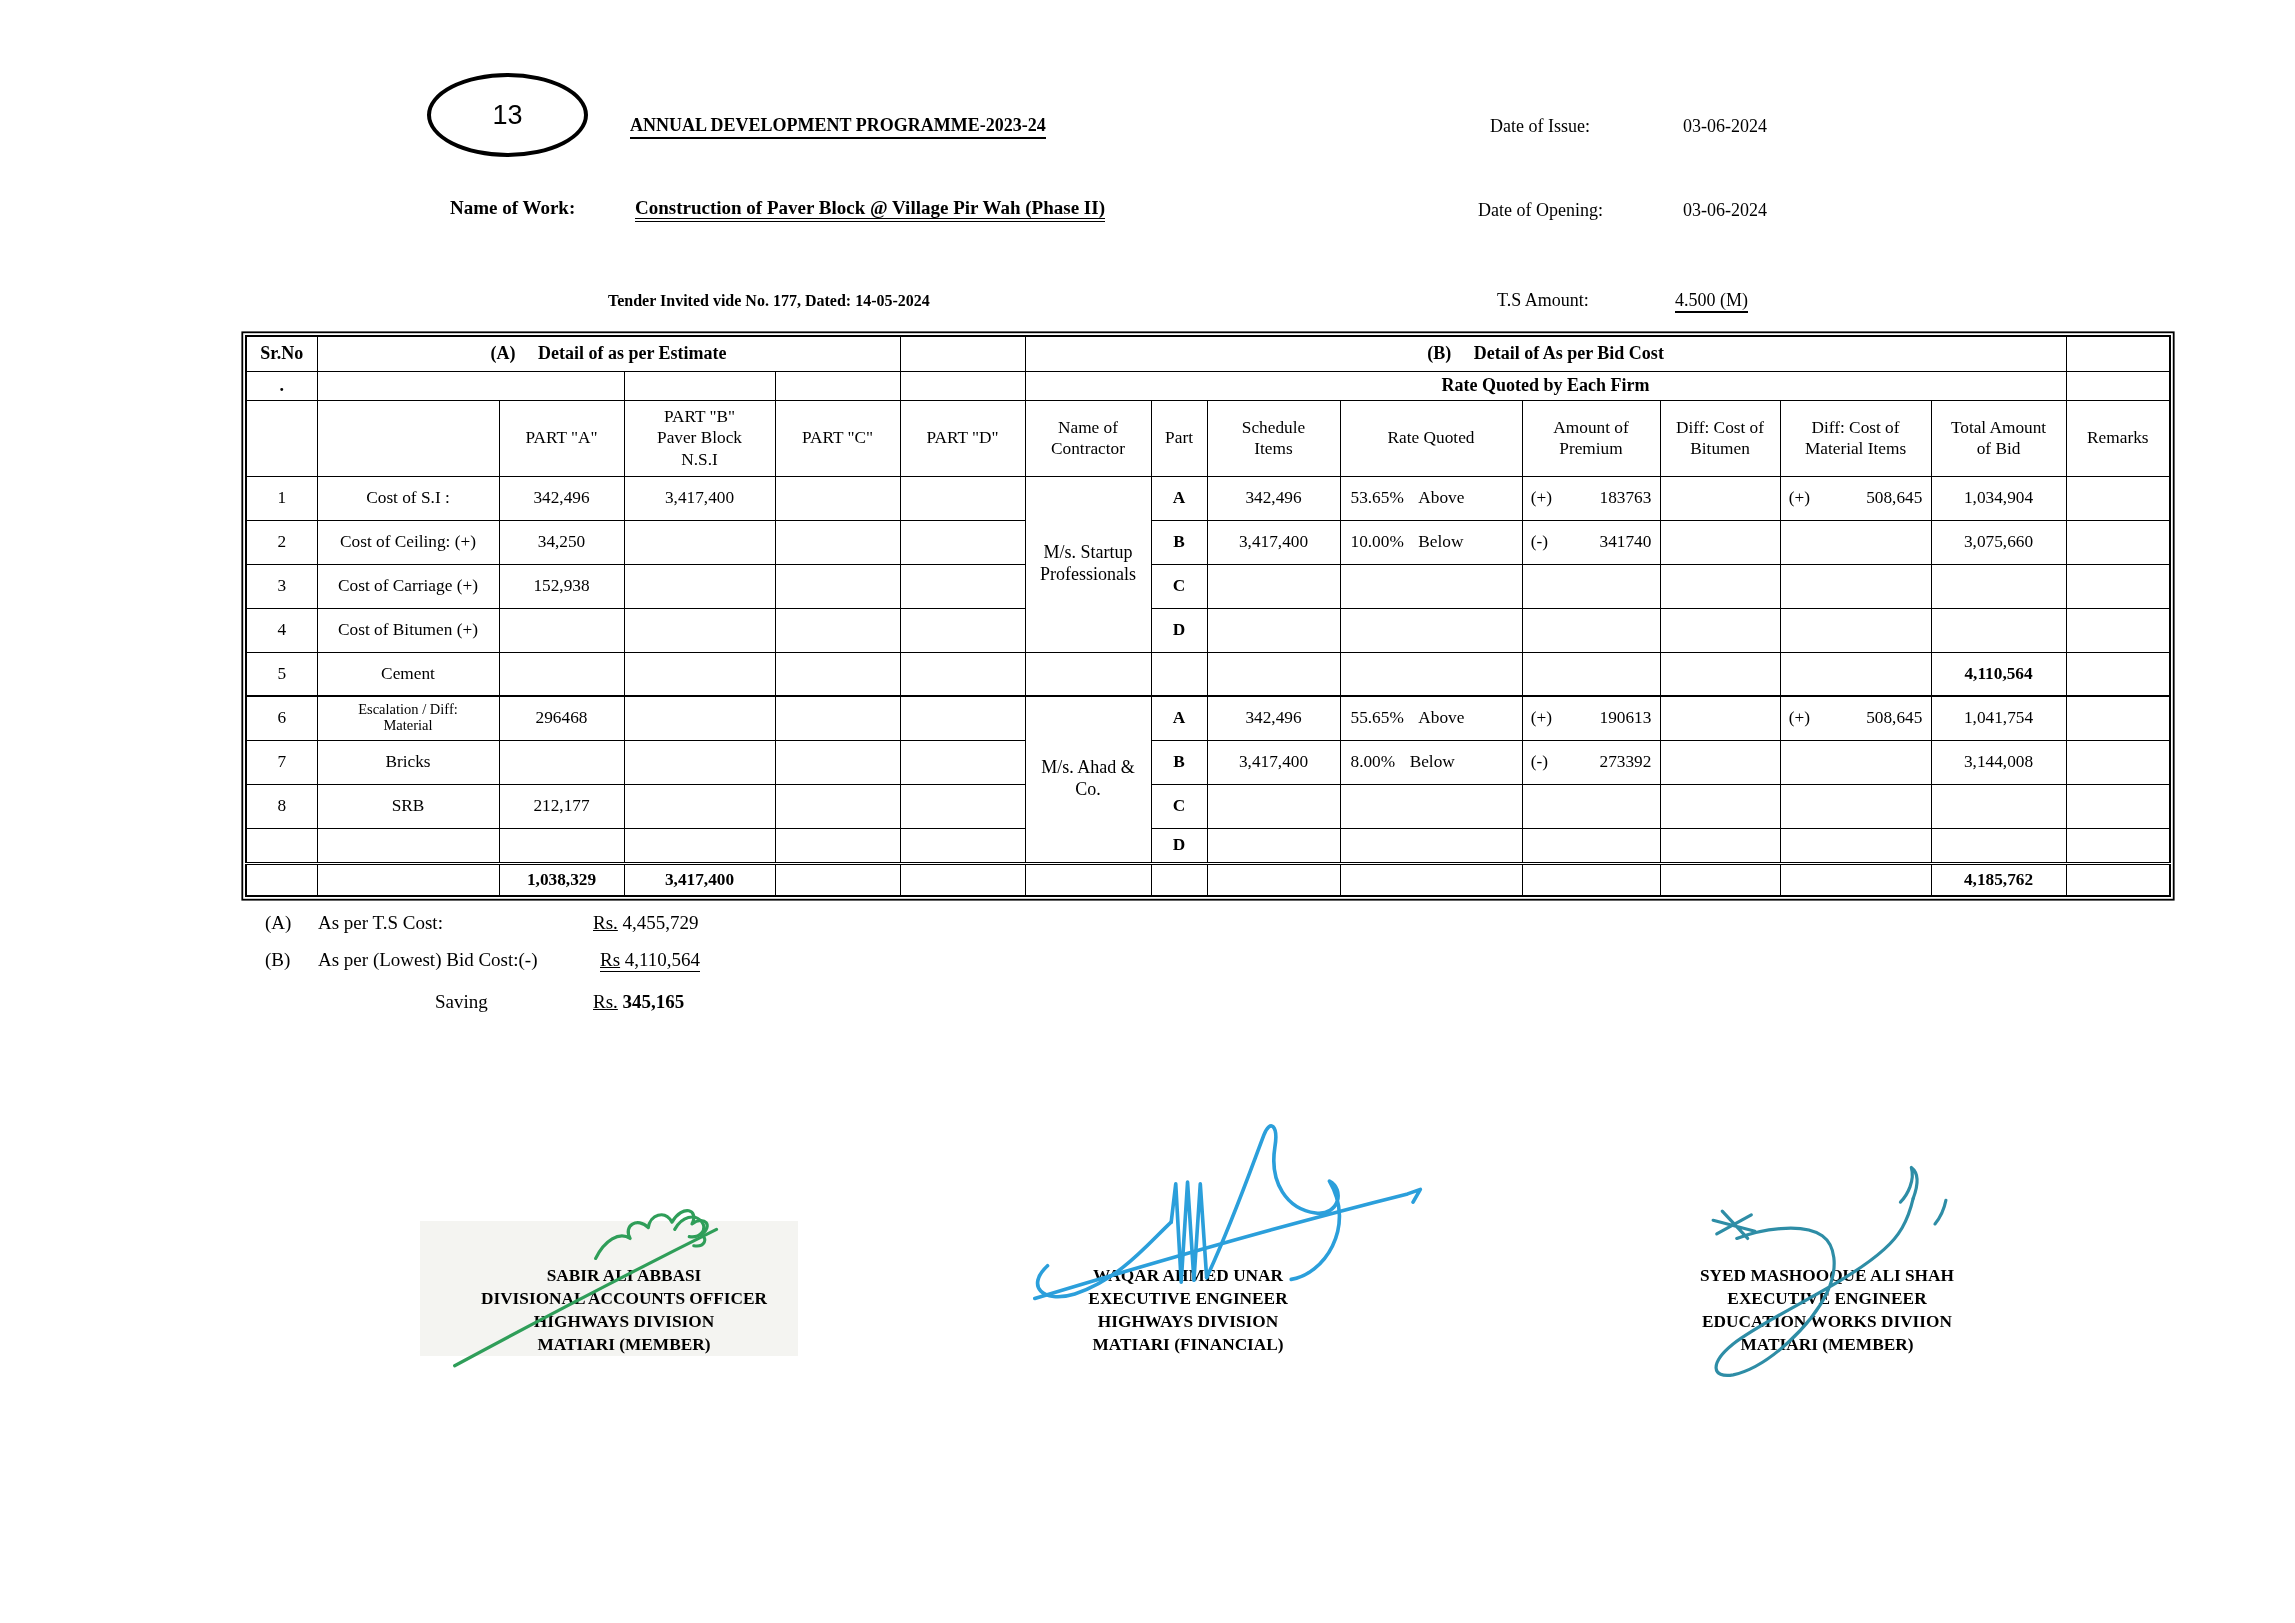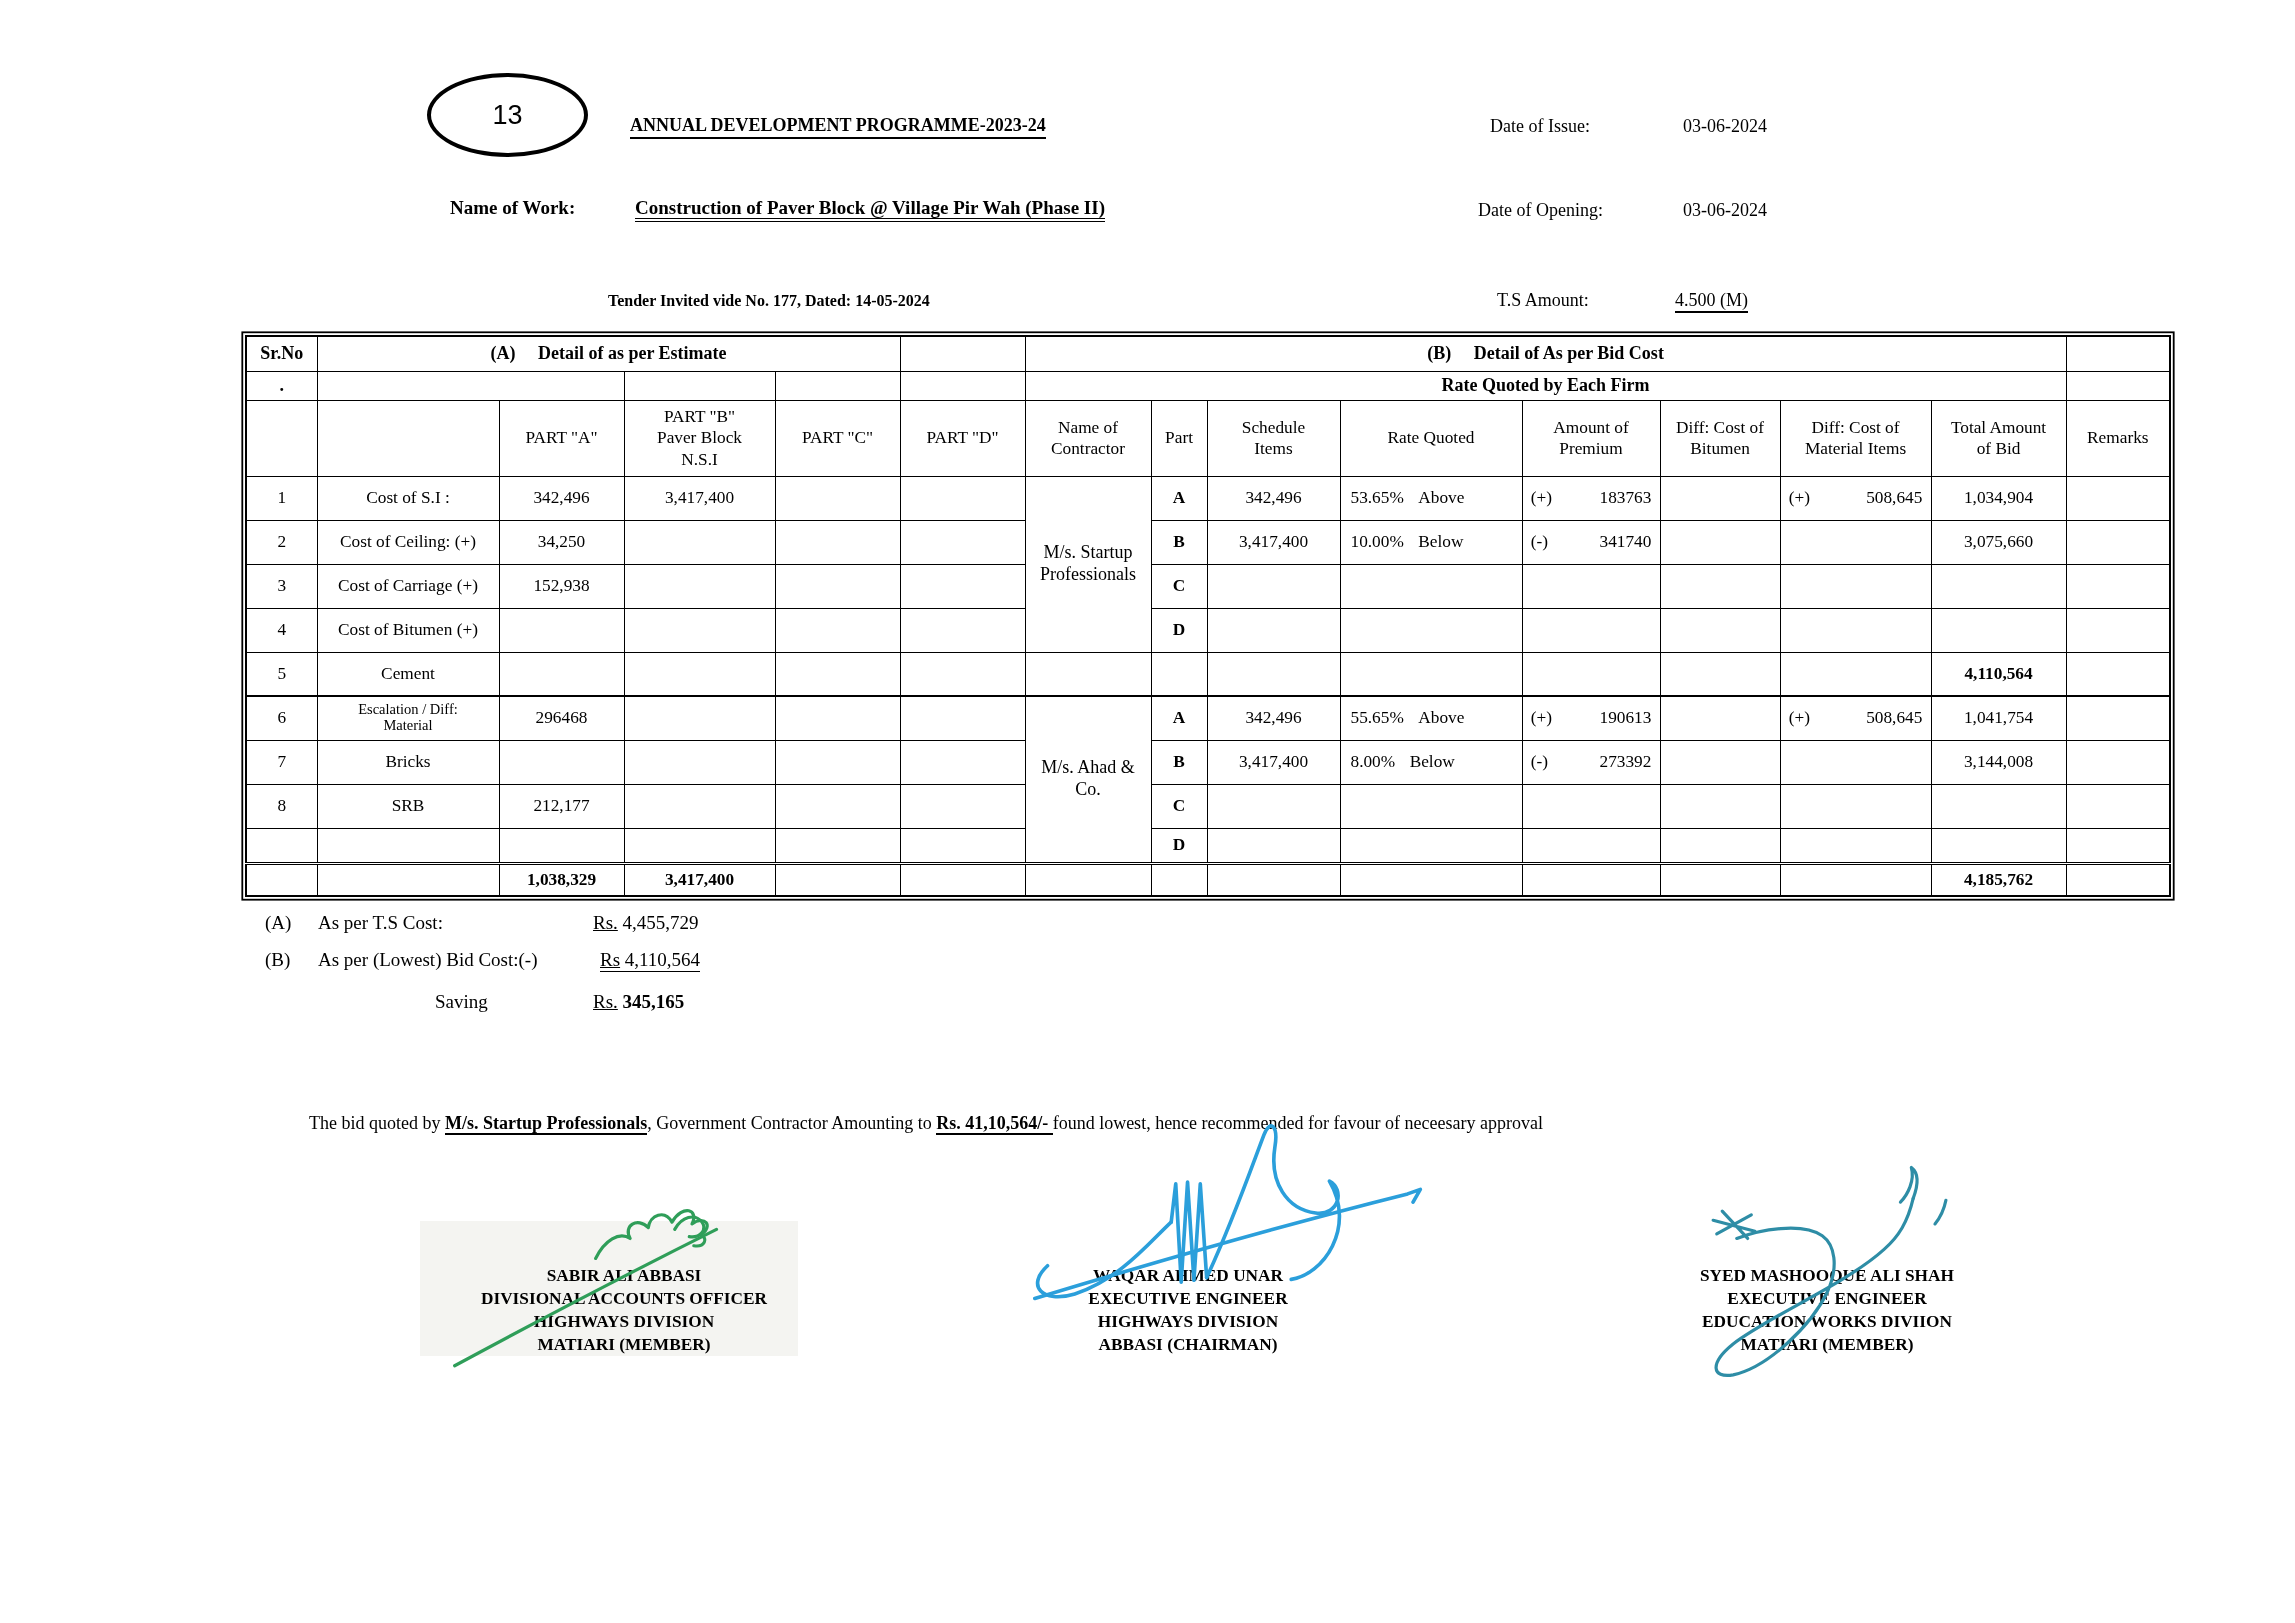--- a/index.html
+++ b/index.html
@@ -384,37 +384,34 @@
   <div class="abs sum" style="left:318px;top:912px;">As per T.S Cost:</div>
   <div class="abs sum" style="left:593px;top:912px;"><span class="rs">Rs.</span> <span>4,455,729</span></div>
 
   <div class="abs sum" style="left:265px;top:949px;">(B)</div>
   <div class="abs sum" style="left:318px;top:949px;">As per (Lowest) Bid Cost:(-)</div>
   <div class="abs sum" style="left:600px;top:949px;"><span class="usum"><span class="rs">Rs</span> <span>4,110,564</span></span></div>
 
   <div class="abs sum" style="left:435px;top:991px;">Saving</div>
   <div class="abs sum" style="left:593px;top:991px;"><span class="rs">Rs.</span> <span class="bold">345,165</span></div>
 
-  <div class="abs recom">
-    <span>The bid quoted by </span><span class="hl">M/s. Startup Professionals</span><span>, Government Contractor Amounting to </span><span class="hl">Rs. 41,10,564/- </span><span> found lowest, hence recommended for favour of neceesary approval</span>
-  </div>
 
   <div class="abs sigbox" style="left:420px;top:1221px;width:378px;height:135px;"></div>
 
   <div class="abs sig" style="left:415px;top:1264px;">
     <div>SABIR ALI ABBASI</div>
     <div>DIVISIONAL ACCOUNTS OFFICER</div>
     <div>HIGHWAYS DIVISION</div>
     <div>MATIARI (MEMBER)</div>
   </div>
   <div class="abs sig" style="left:979px;top:1264px;">
     <div>WAQAR AHMED UNAR</div>
     <div>EXECUTIVE ENGINEER</div>
     <div>HIGHWAYS DIVISION</div>
-    <div>ABBASI (CHAIRMAN)</div>
+    <div>MATIARI (FINANCIAL)</div>
   </div>
   <div class="abs sig" style="left:1618px;top:1264px;">
     <div>SYED MASHOOQUE ALI SHAH</div>
     <div>EXECUTIVE ENGINEER</div>
     <div>EDUCATION WORKS DIVIION</div>
     <div>MATIARI (MEMBER)</div>
   </div>
 
   <svg class="abs ink" width="2296" height="1624" viewBox="0 0 2525 1786">
     <g fill="none" stroke-width="3.5" stroke-linecap="round" stroke-linejoin="round" stroke="#2f9e59">

